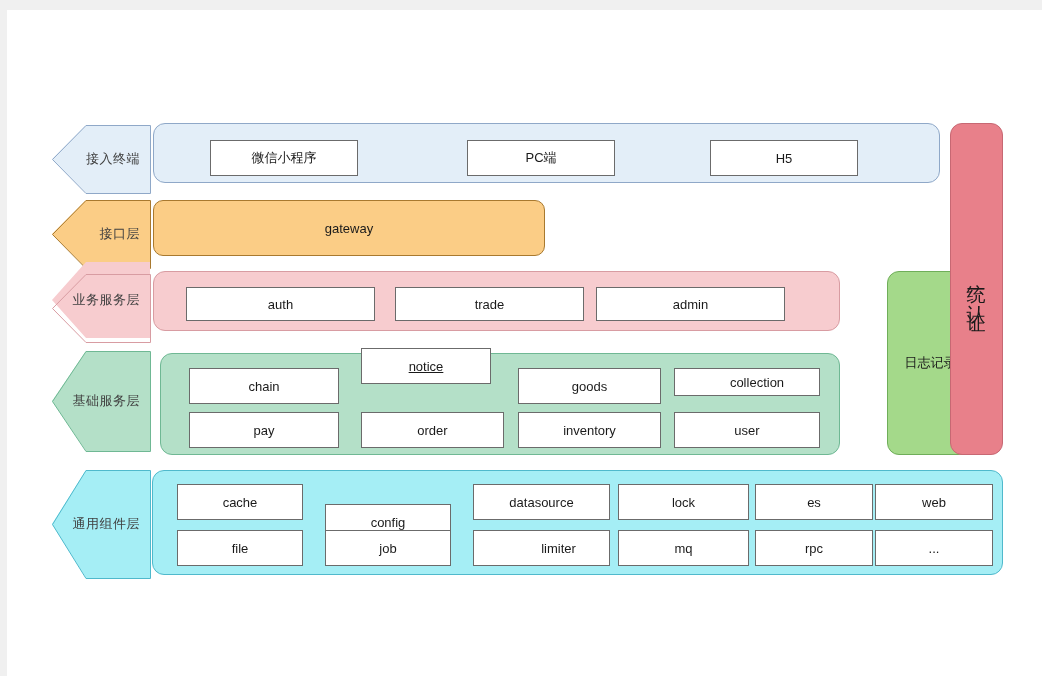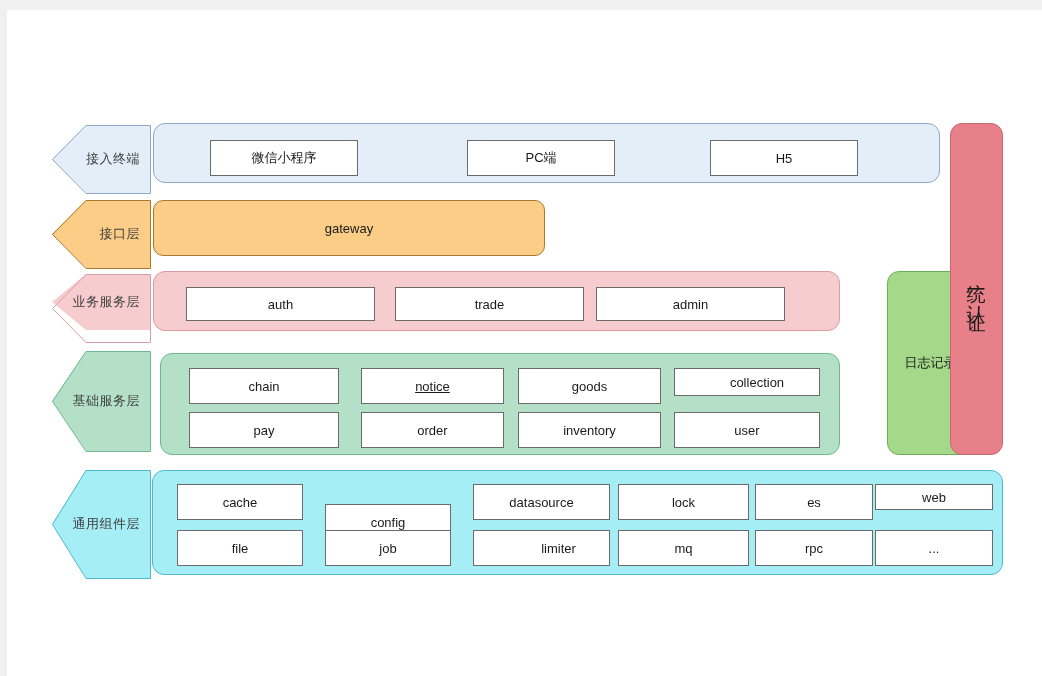--- a/index.html
+++ b/index.html
@@ -126,21 +126,21 @@
     <span class="arrow-text">接口层</span>
   </div>
   <svg style="position:absolute; left:45px; top:190px;" width="99" height="69">
     <polygon points="34,0.5 98.5,0.5 98.5,68.5 34,68.5 0.5,34.5" fill="none" stroke="#A8792F" stroke-width="1"></polygon>
   </svg>
 
   <div class="solid-block" style="left:146px; top:190px; width:392px; height:56px; background:#FBCD86; border:1px solid #A8792F;">
     <span>gateway</span>
   </div>
 
-  <div class="arrow-label" style="left:45px; top:264px; width:98px; height:56px; background:#F7CCCF; border:0;">
+  <div class="arrow-label" style="left:45px; top:252px; width:98px; height:76px; background:#F7CCCF; border:0;">
     <span class="arrow-text">业务服务层</span>
   </div>
   <svg style="position:absolute; left:45px; top:264px;" width="99" height="69">
     <polygon points="34,0.5 98.5,0.5 98.5,68.5 34,68.5 0.5,34.5" fill="none" stroke="#D89CA2" stroke-width="1"></polygon>
   </svg>
 
   <div class="band" style="left:146px; top:261px; width:687px; height:60px; background:#F7CCCF; border:1px solid #D89CA2;">
   </div>
   <div class="card rounded0" style="left:179px; top:277px; width:189px; height:34px;">
     <span>auth</span>
@@ -157,21 +157,21 @@
   </div>
   <svg style="position:absolute; left:45px; top:341px;" width="99" height="101">
     <polygon points="34,0.5 98.5,0.5 98.5,100.5 34,100.5 0.5,50.5" fill="none" stroke="#6FB894" stroke-width="1"></polygon>
   </svg>
 
   <div class="band" style="left:153px; top:343px; width:680px; height:102px; background:#B4E0C8; border:1px solid #6FB894;">
   </div>
   <div class="card rounded0" style="left:182px; top:358px; width:150px; height:36px;">
     <span>chain</span>
   </div>
-  <div class="card rounded0" style="left:354px; top:358px; width:143px; height:36px;text-decoration:underline;">
+  <div class="card rounded0" style="left:354px; top:338px; width:130px; height:36px;text-decoration:underline;">
     <span>notice</span>
   </div>
   <div class="card rounded0" style="left:511px; top:358px; width:143px; height:36px;">
     <span>goods</span>
   </div>
   <div class="card rounded0" style="left:667px; top:358px; width:146px; height:28px;padding-left:20px;">
     <span>collection</span>
   </div>
   <div class="card rounded0" style="left:182px; top:402px; width:150px; height:36px;">
     <span>pay</span>
@@ -203,21 +203,21 @@
   </div>
   <div class="card rounded0" style="left:466px; top:474px; width:137px; height:36px;">
     <span>datasource</span>
   </div>
   <div class="card rounded0" style="left:611px; top:474px; width:131px; height:36px;">
     <span>lock</span>
   </div>
   <div class="card rounded0" style="left:748px; top:474px; width:118px; height:36px;">
     <span>es</span>
   </div>
-  <div class="card rounded0" style="left:868px; top:474px; width:118px; height:26px;">
+  <div class="card rounded0" style="left:868px; top:474px; width:118px; height:36px;">
     <span>web</span>
   </div>
   <div class="card rounded0" style="left:170px; top:520px; width:126px; height:36px;">
     <span>file</span>
   </div>
   <div class="card rounded0" style="left:318px; top:520px; width:126px; height:36px;">
     <span>job</span>
   </div>
   <div class="card rounded0" style="left:466px; top:520px; width:137px; height:36px;padding-left:34px;">
     <span>limiter</span>

